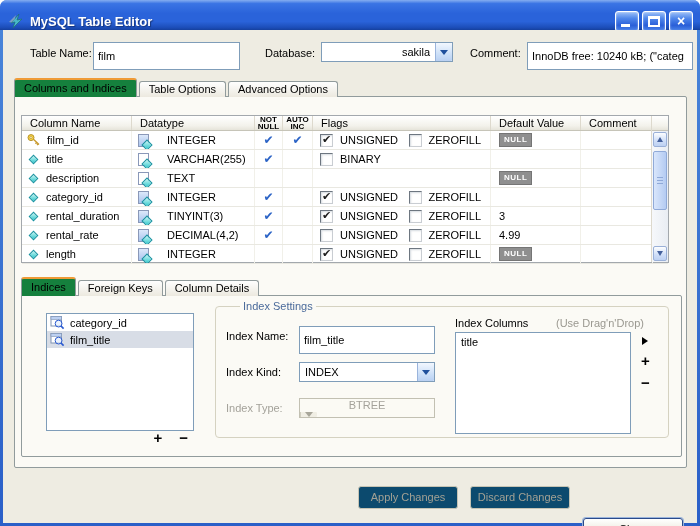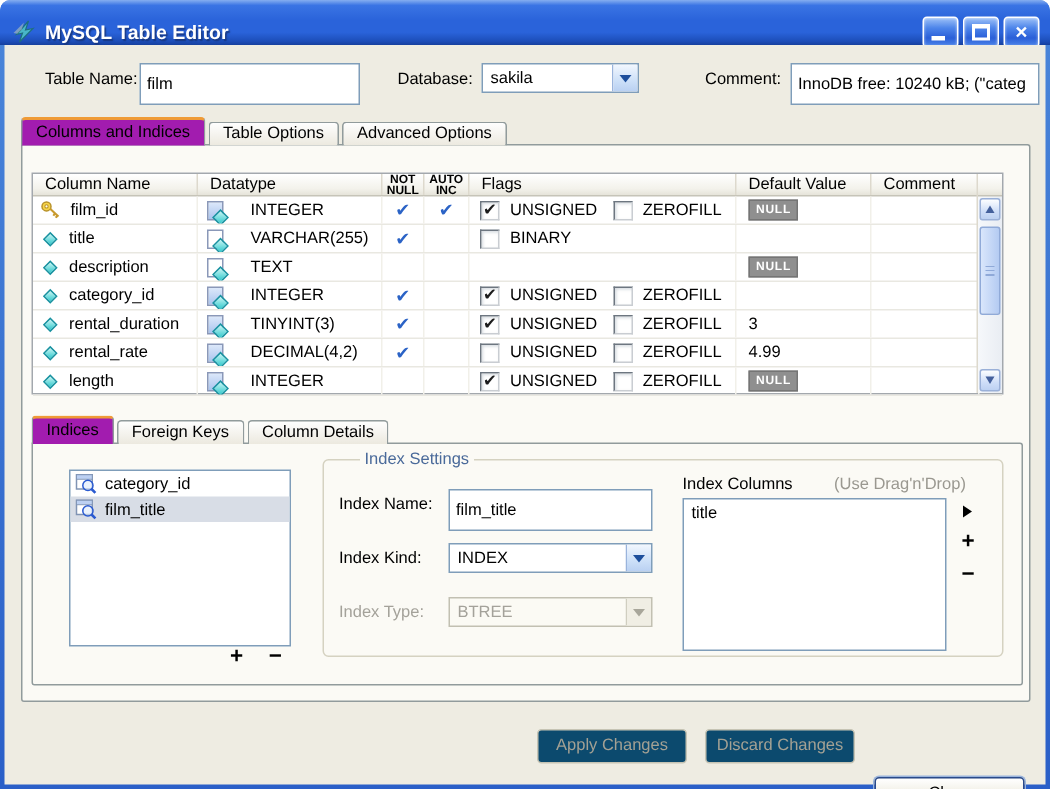--- a/index.html
+++ b/index.html
@@ -29,21 +29,21 @@
   .combo-btn { width:17px; align-self:stretch; background:linear-gradient(180deg,#f2f7fe,#cde0f8 60%,#b9d0f2); border-left:1px solid #9ab4dc; border-radius:0 1px 1px 0; display:flex; align-items:center; justify-content:center; }
   .tri-down { width:0; height:0; border-left:4px solid transparent; border-right:4px solid transparent; border-top:5px solid #1e4f9c; }
   .combo.disabled { border-color:#c2c0b2; background:#fbfaf4; color:#a4a29a; }
   .combo.disabled .combo-btn { background:#f0eee4; border-left-color:#d0cec0; }
   .combo.disabled .tri-down { border-top-color:#a8a69a; }
 
   
   .tabstrip { position:absolute; display:flex; align-items:flex-end; z-index:3; }
   .tab { border:1px solid #919b9c; border-bottom:none; border-radius:3px 3px 0 0; padding:0 9px; height:16px; line-height:15px;
     background:linear-gradient(180deg,#fefefe,#ece9df); margin-right:2px; cursor:pointer; white-space:nowrap; }
-  .tab.active { background:#a21caf; height:19px; line-height:17px; border-top:2px solid #ef9b37; }
+  .tab.active { background:#15803d; height:19px; line-height:17px; border-top:2px solid #ef9b37; }
   .page { position:absolute; background:#fbfaf5; border:1px solid #919b9c; border-radius:0 2px 2px 2px; }
 
   
   .grid { position:absolute; left:6px; top:18px; width:648px; height:148px; border:1px solid #a3a8ad; background:#fff; }
   .ghead { display:flex; height:15px; background:linear-gradient(180deg,#ffffff,#f3f2eb 70%,#e6e4da); border-bottom:1px solid #c6c4b8; }
   .ghead .hc { display:flex; align-items:center; padding-left:8px; border-right:1px solid #ddd9cd; font-size:11px; overflow:hidden; white-space:nowrap; }
   .hc.tiny { font-size:8px; line-height:7px; font-weight:bold; flex-direction:column; justify-content:center; align-items:center; padding-left:0; }
   .c-name{width:110px} .c-type{width:123px} .c-nn{width:28px} .c-ai{width:30px} .c-flags{width:178px} .c-def{width:90px} .c-com{width:72px}
   .grow { display:flex; height:19px; align-items:center; border-bottom:1px solid #e9e8e1; cursor:default; }
   .grow .cell { height:100%; display:flex; align-items:center; border-right:1px solid #f1f0e9; overflow:hidden; white-space:nowrap; }
@@ -113,21 +113,21 @@
     <div class="winbtn">
         <span class="g-close">×</span>
       </div>
   </div>
 
   <div class="client">
 
     <span class="lbl" style="left:27px; top:17px;">Table Name:</span>
     <input class="txt" style="left: 90px; top: 12px; width: 147px;" value="film">
     <span class="lbl" style="left:262px; top:17px;">Database:</span>
-    <div class="combo" style="left:318px; top:12px; width:105px;">
+    <div class="combo" style="left:318px; top:12px; width:132px;text-align:right;">
       <span class="combo-text">sakila</span>
       <span class="combo-btn">
           <span class="tri-down"></span>
         </span>
     </div>
     <span class="lbl" style="left:467px; top:17px;">Comment:</span>
     <input class="txt" style="left: 524px; top: 12px; width: 166px;" value="InnoDB free: 10240 kB; (&quot;categ">
 
     <div class="tabstrip" style="left:11px; top:48px; height:19px;">
       <div class="tab active">Columns and Indices</div>
@@ -429,21 +429,21 @@
 
           <span class="lbl" style="left:10px; top:59px;">Index Kind:</span>
           <div class="combo" style="left:83px; top:55px; width:136px;">
             <span class="combo-text">INDEX</span>
             <span class="combo-btn">
                 <span class="tri-down"></span>
               </span>
           </div>
 
           <span class="lbl dis-lbl" style="left:10px; top:95px;">Index Type:</span>
-          <div class="combo disabled" style="left:83px; top:91px; width:136px;">
+          <div class="combo disabled" style="left:83px; top:91px; width:136px;flex-direction:column;">
             <span class="combo-text">BTREE</span>
             <span class="combo-btn">
                 <span class="tri-down"></span>
               </span>
           </div>
 
           <span class="lbl" style="left:239px; top:10px;">Index Columns</span>
           <span class="lbl hint" style="left:340px; top:10px;">(Use Drag'n'Drop)</span>
           <div class="listbox" style="left:239px; top:25px; width:176px; height:102px;">
             <div class="li">

